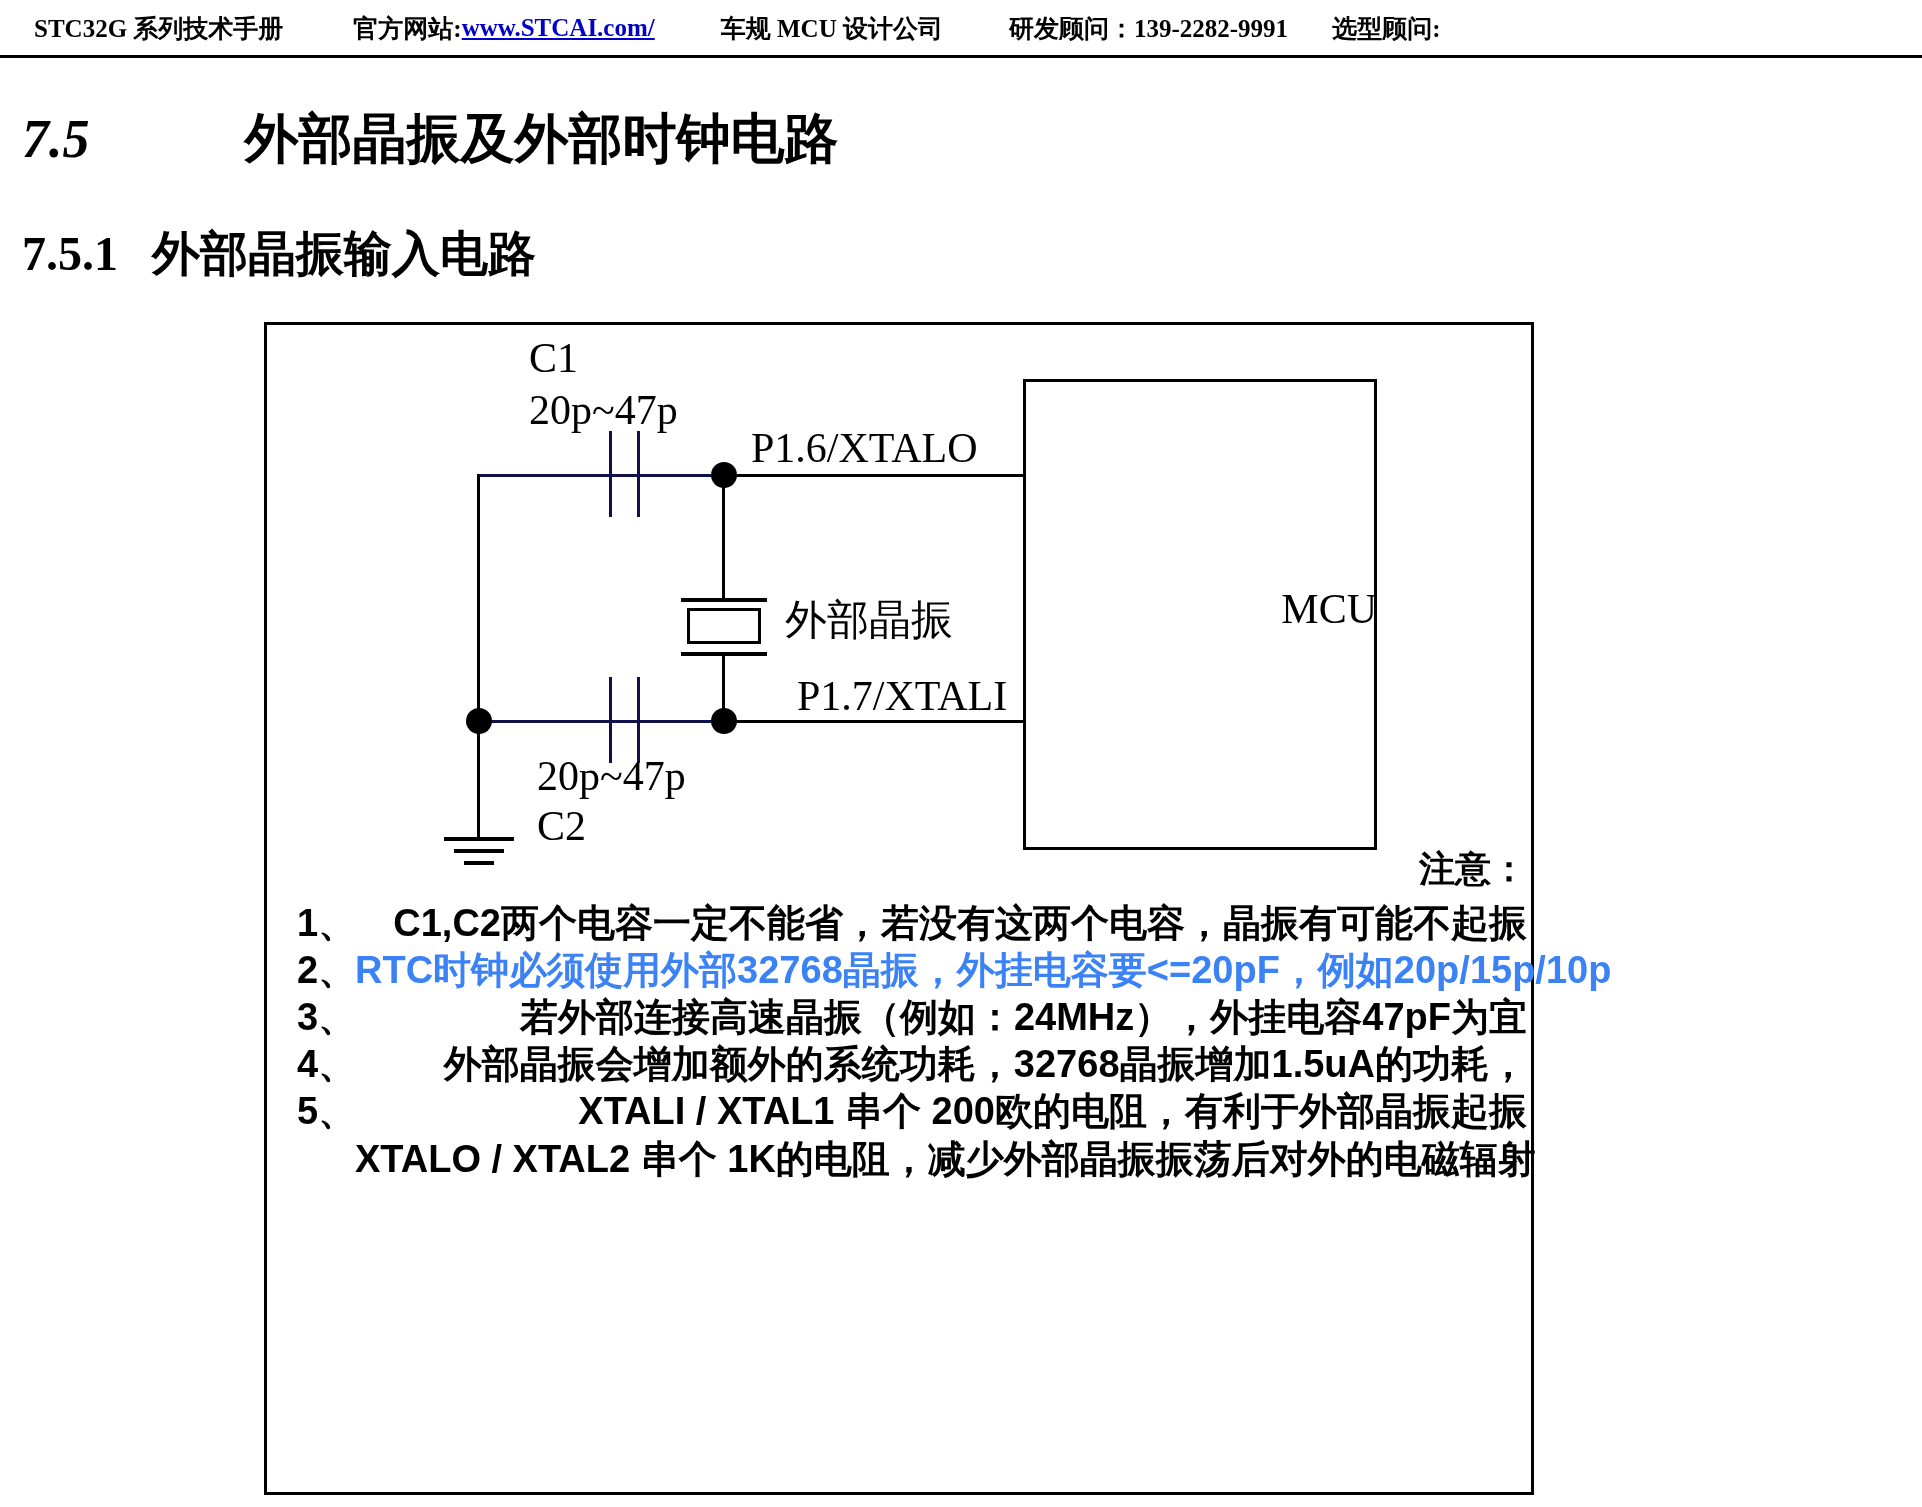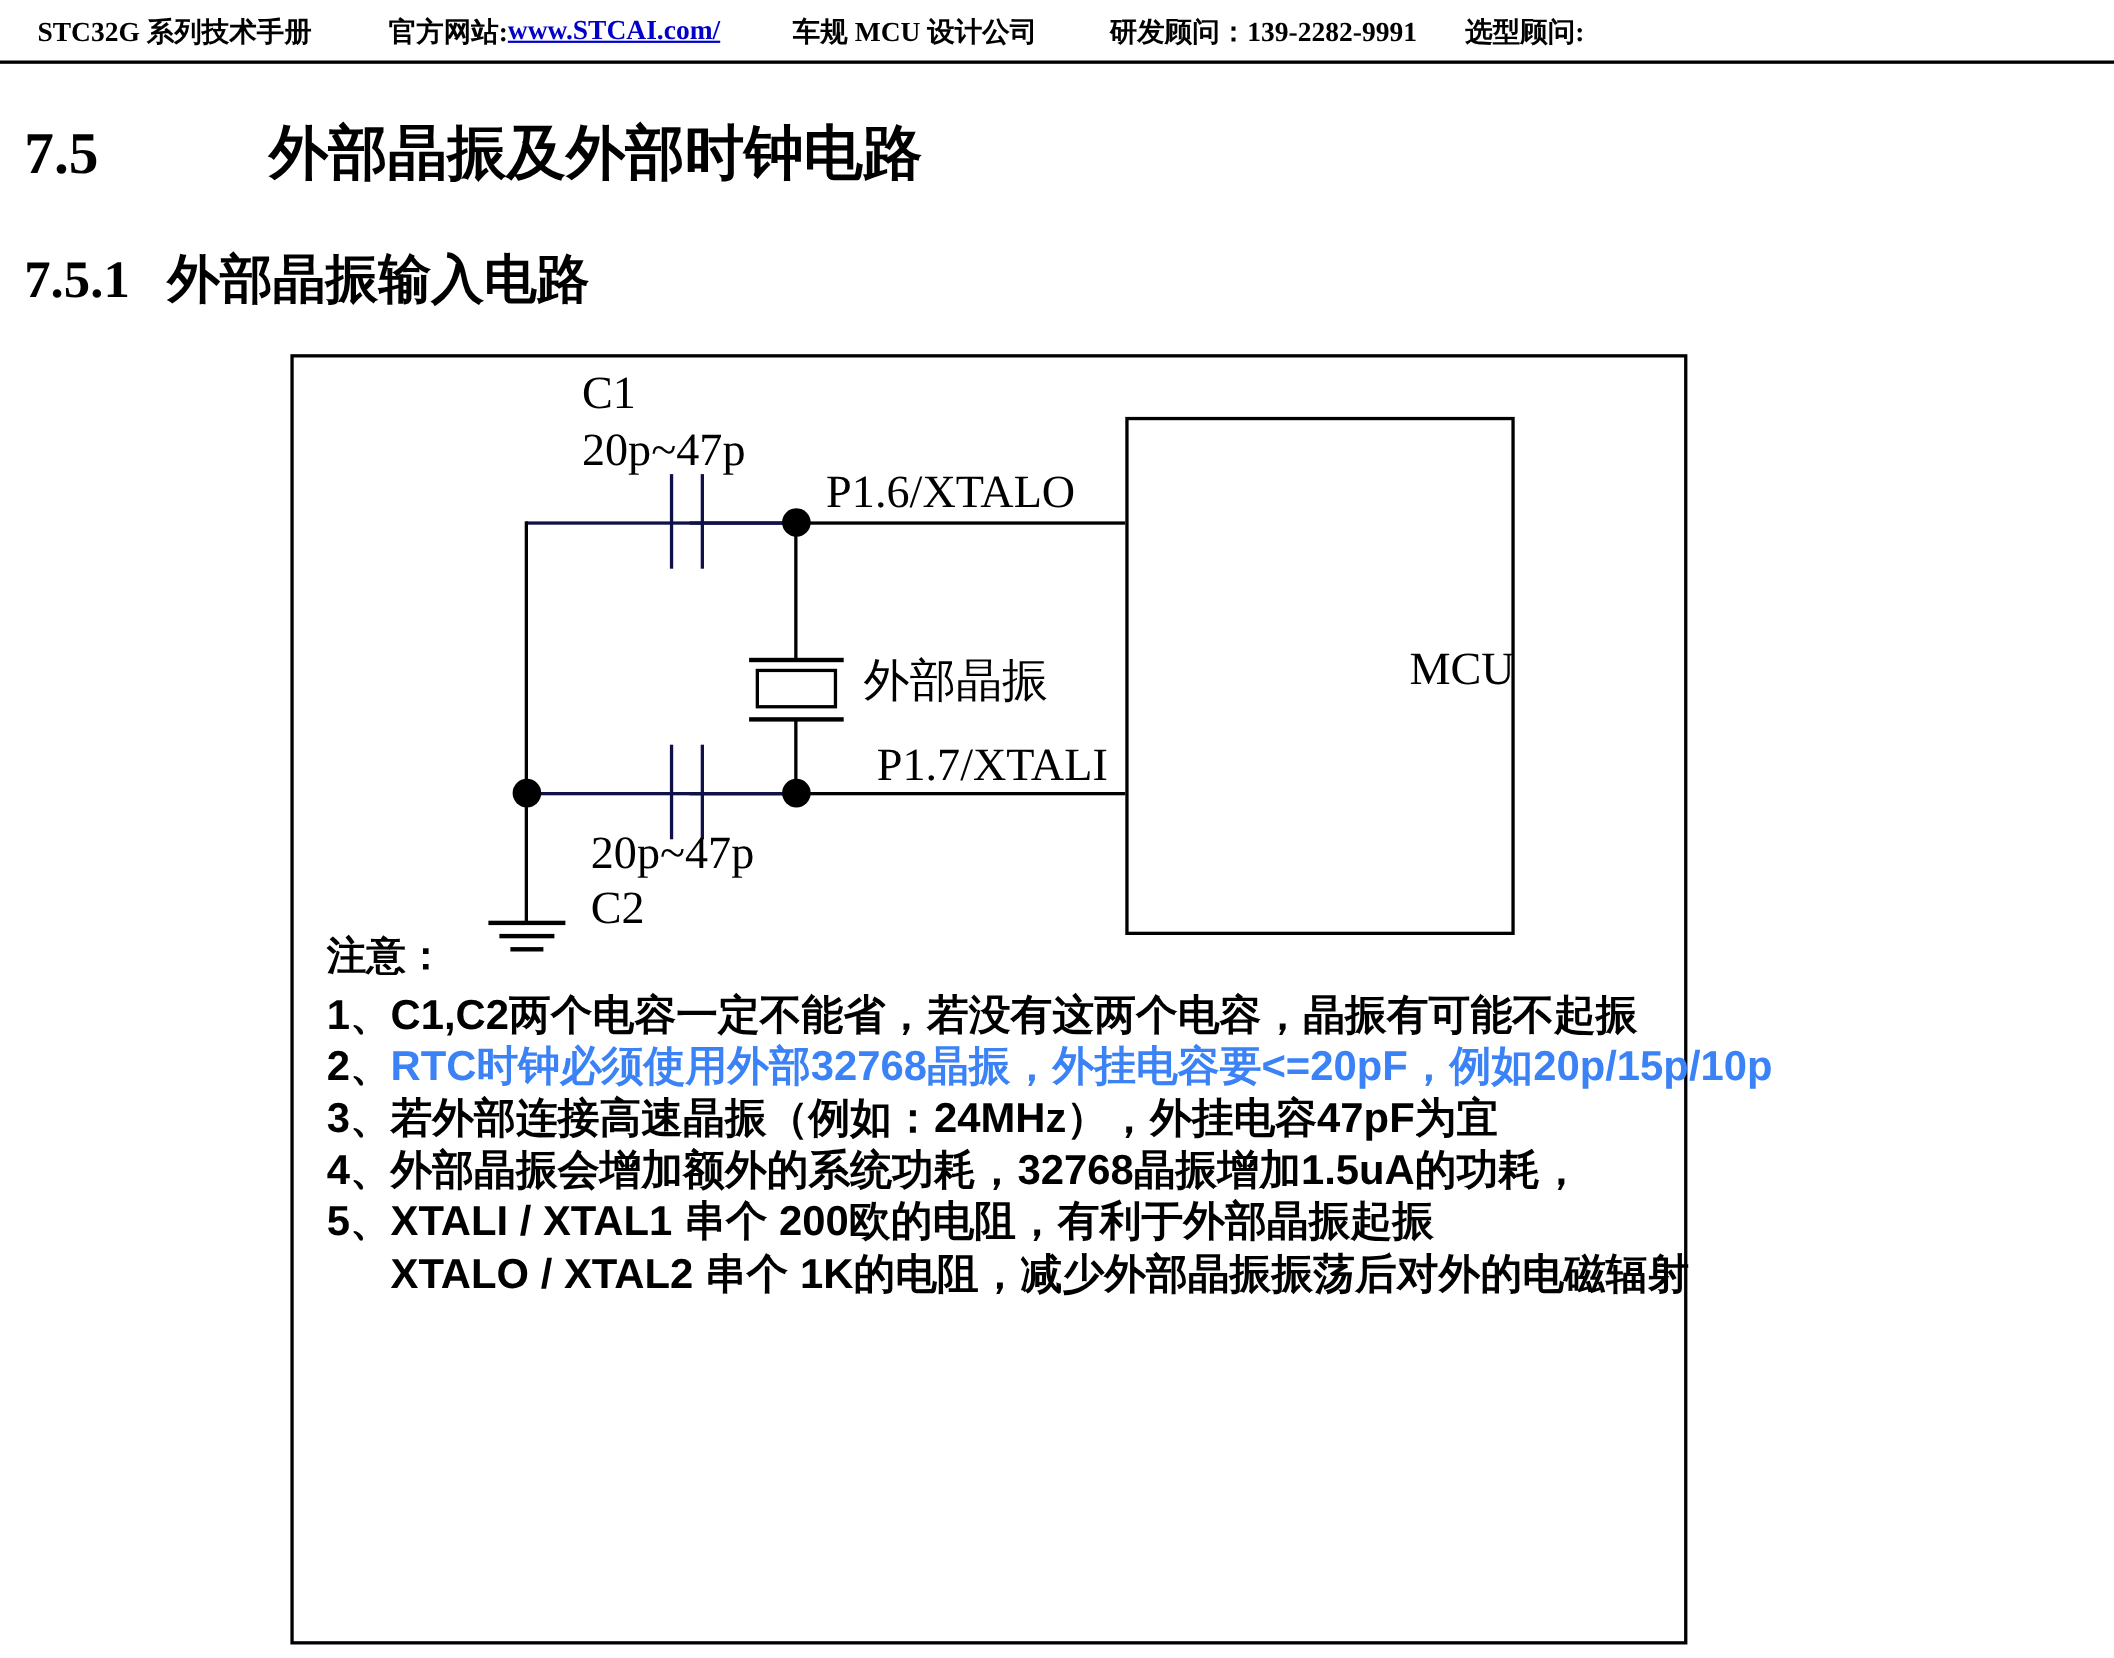--- a/index.html
+++ b/index.html
@@ -32,21 +32,21 @@
     position:absolute; left:0; top:55px; width:1922px; height:3px;
     background:#000;
   }
 
   
   #h-75{
     position:absolute; left:22px; top:103px;
     font-size:54px; font-weight:bold; white-space:nowrap;
     font-family:"Liberation Sans","DejaVu Sans",sans-serif;
   }
-  #h-75 .num{ font-family:"Liberation Serif",serif; }
+  #h-75 .num{ font-family:"Liberation Serif",serif;font-style:italic; }
   #h-75 .gapnum{ display:inline-block; width:155px; }
 
   #h-751{
     position:absolute; left:22px; top:222px;
     font-size:48px; font-weight:bold; white-space:nowrap;
     font-family:"Liberation Sans","DejaVu Sans",sans-serif;
   }
   #h-751 .num{ font-family:"Liberation Serif",serif; }
   #h-751 .gapnum{ display:inline-block; width:34px; }
 
@@ -87,20 +87,21 @@
     text-align:right; font-size:42px; white-space:nowrap;
   }
 
   
   .sch-text{ position:absolute; white-space:nowrap; font-size:42px; line-height:1.12; }
 
   
   #notes{
     position:absolute; left:30px; top:520px; width:1230px;
     font-family:"Liberation Sans","DejaVu Sans",sans-serif;
+    text-align:right;
   }
   .note-title{
     font-size:36px; font-weight:bold; margin-bottom:6px;
   }
   .note-row{
     display:flex; font-size:38px; font-weight:bold;
     line-height:1.24; white-space:nowrap; align-items:flex-start;
   }
   .note-idx{ width:58px; flex:0 0 58px; }
   .note-body{ flex:1 1 auto; }

